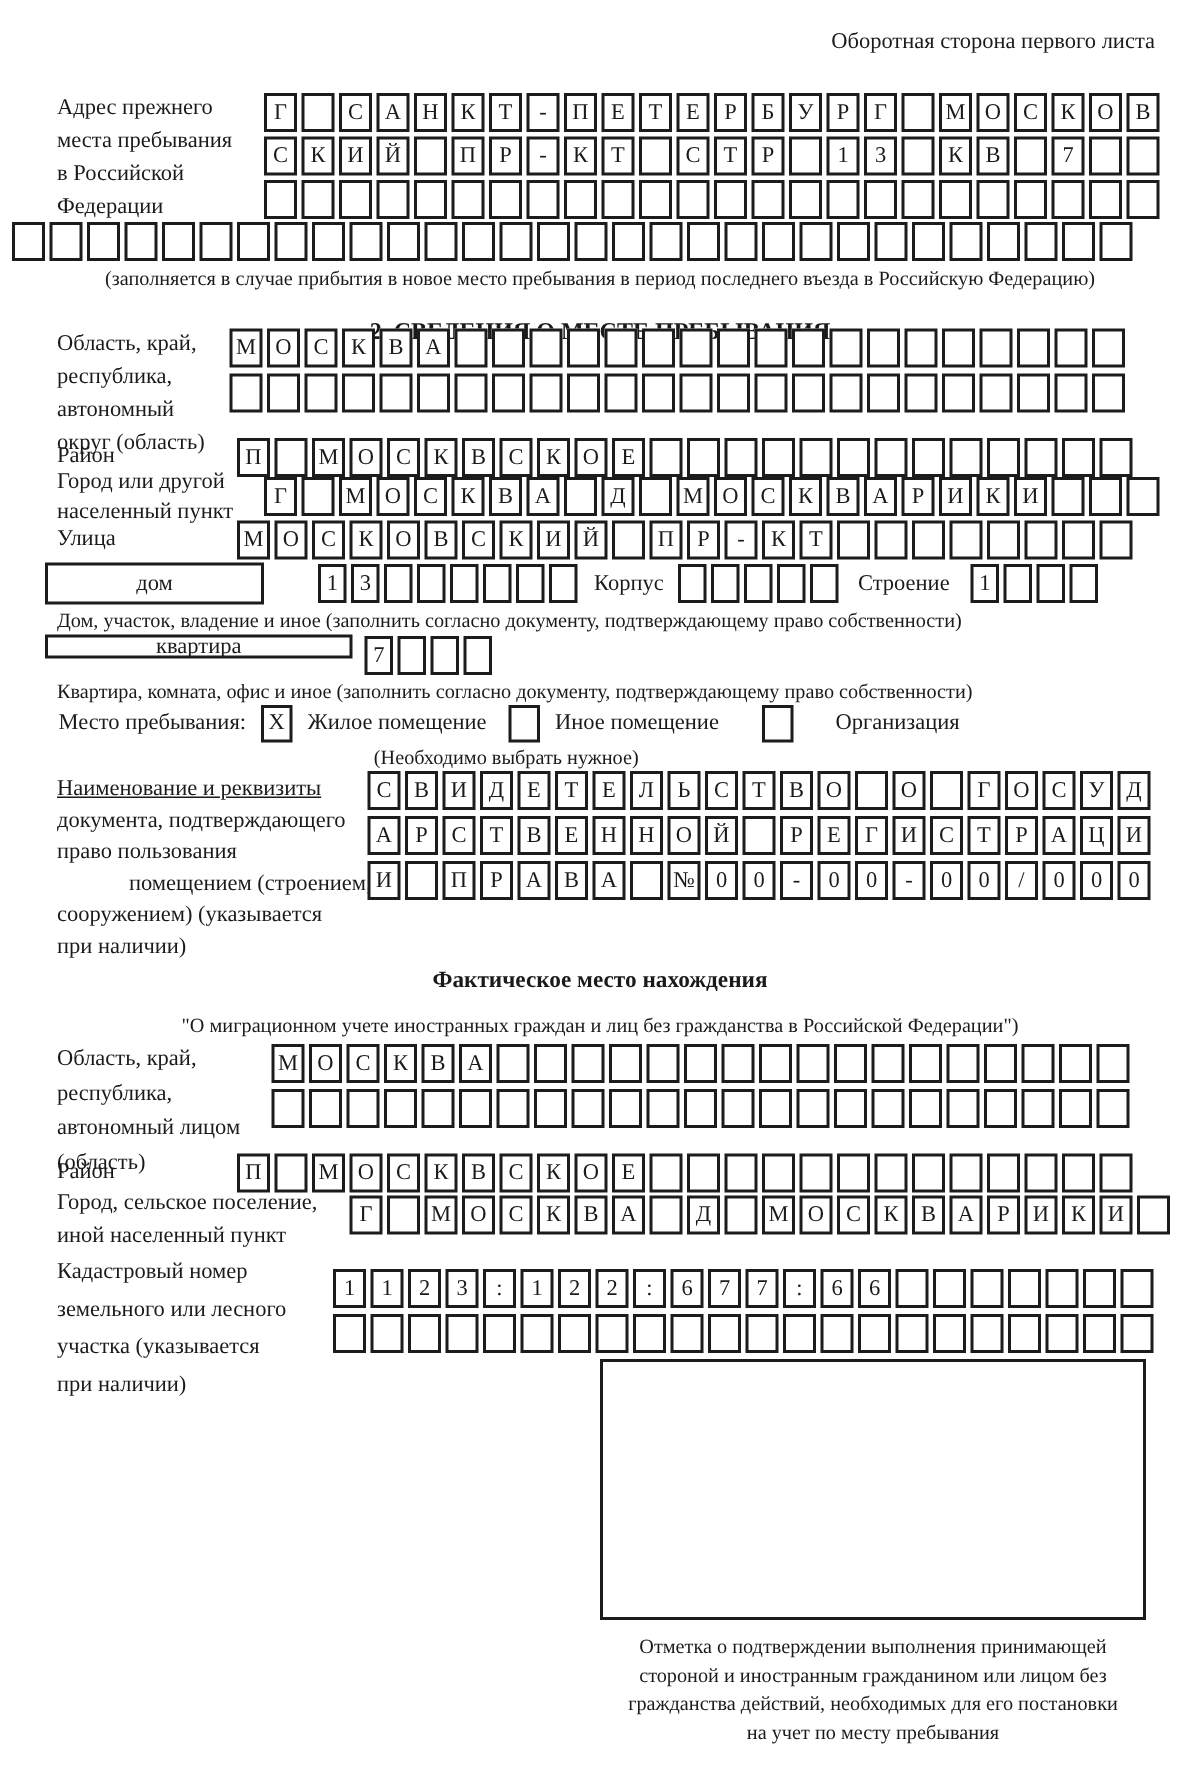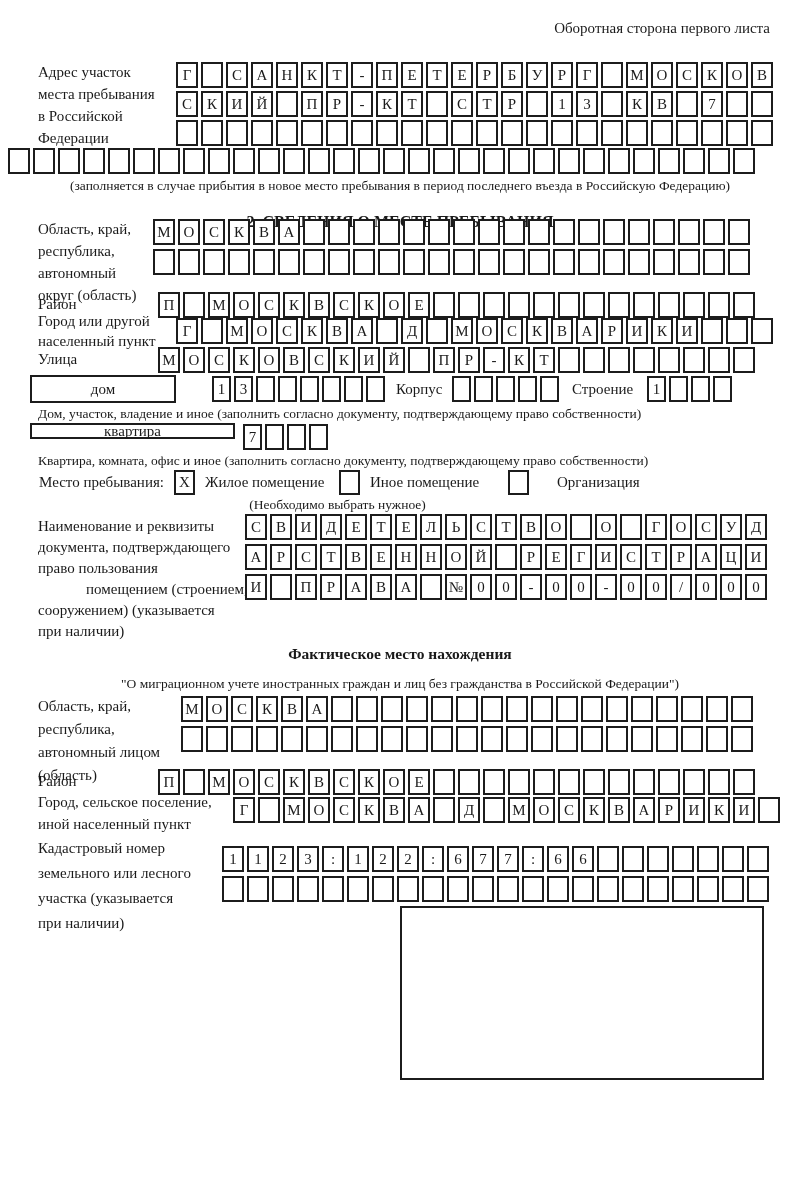--- a/index.html
+++ b/index.html
@@ -20,21 +20,21 @@
   .stamp{position:absolute;border:2px solid #1c1c1c;box-sizing:border-box;background:#fff;}
   .capline{font-size:13.5px;line-height:19px;text-align:center;white-space:nowrap;}
 </style>
 </head>
 <body>
 
 <div id="page">
 
   <div class="lbl" style="top:20px;right:30px;">Оборотная сторона первого листа</div>
 
-  <div class="lbl" style="left:38px;top:64px;">Адрес участок</div>
+  <div class="lbl" style="left:38px;top:64px;">Адрес прежнего</div>
   <div class="lbl" style="left:38px;top:86px;">места пребывания</div>
   <div class="lbl" style="left:38px;top:108px;">в Российской</div>
   <div class="lbl" style="left:38px;top:130px;">Федерации</div>
   <div class="cells" style="left:176px;top:62px;">
       <div class="cell">Г</div>
       <div class="cell"></div>
       <div class="cell">С</div>
       <div class="cell">А</div>
       <div class="cell">Н</div>
       <div class="cell">К</div>
@@ -332,21 +332,21 @@
   <div class="cb" style="left:339px;top:470px;">
       <span></span>
     </div>
   <div class="lbl" style="left:370px;top:474px;">Иное помещение</div>
   <div class="cb" style="left:508px;top:470px;">
       <span></span>
     </div>
   <div class="lbl" style="left:557px;top:474px;">Организация</div>
   <div class="note" style="left:160px;top:497px;width:355px;text-align:center;">(Необходимо выбрать нужное)</div>
 
-  <div class="lbl" style="left:38px;top:518px;">Наименование и реквизиты</div>
+  <div class="lbl" style="left:38px;top:518px;text-decoration:underline;">Наименование и реквизиты</div>
   <div class="lbl" style="left:38px;top:539px;">документа, подтверждающего</div>
   <div class="lbl" style="left:38px;top:560px;">право пользования</div>
   <div class="lbl" style="left:38px;top:581px;margin-left:48px;">помещением (строением,</div>
   <div class="lbl" style="left:38px;top:602px;">сооружением) (указывается</div>
   <div class="lbl" style="left:38px;top:623px;">при наличии)</div>
   <div class="cells" style="left:245px;top:514px;">
       <div class="cell">С</div>
       <div class="cell">В</div>
       <div class="cell">И</div>
       <div class="cell">Д</div>
@@ -575,14 +575,20 @@
       <div class="cell"></div>
       <div class="cell"></div>
       <div class="cell"></div>
       <div class="cell"></div>
       <div class="cell"></div>
       <div class="cell"></div>
       <div class="cell"></div>
     </div>
 
   <div class="stamp" style="left:400px;top:906px;width:364px;height:174px;"></div>
+  <div style="position:absolute;left:393px;top:1088px;width:378px;">
+    <div class="capline">Отметка о подтверждении выполнения принимающей</div>
+    <div class="capline">стороной и иностранным гражданином или лицом без</div>
+    <div class="capline">гражданства действий, необходимых для его постановки</div>
+    <div class="capline">на учет по месту пребывания</div>
+  </div>
 
 </div>
 
 </body></html>

